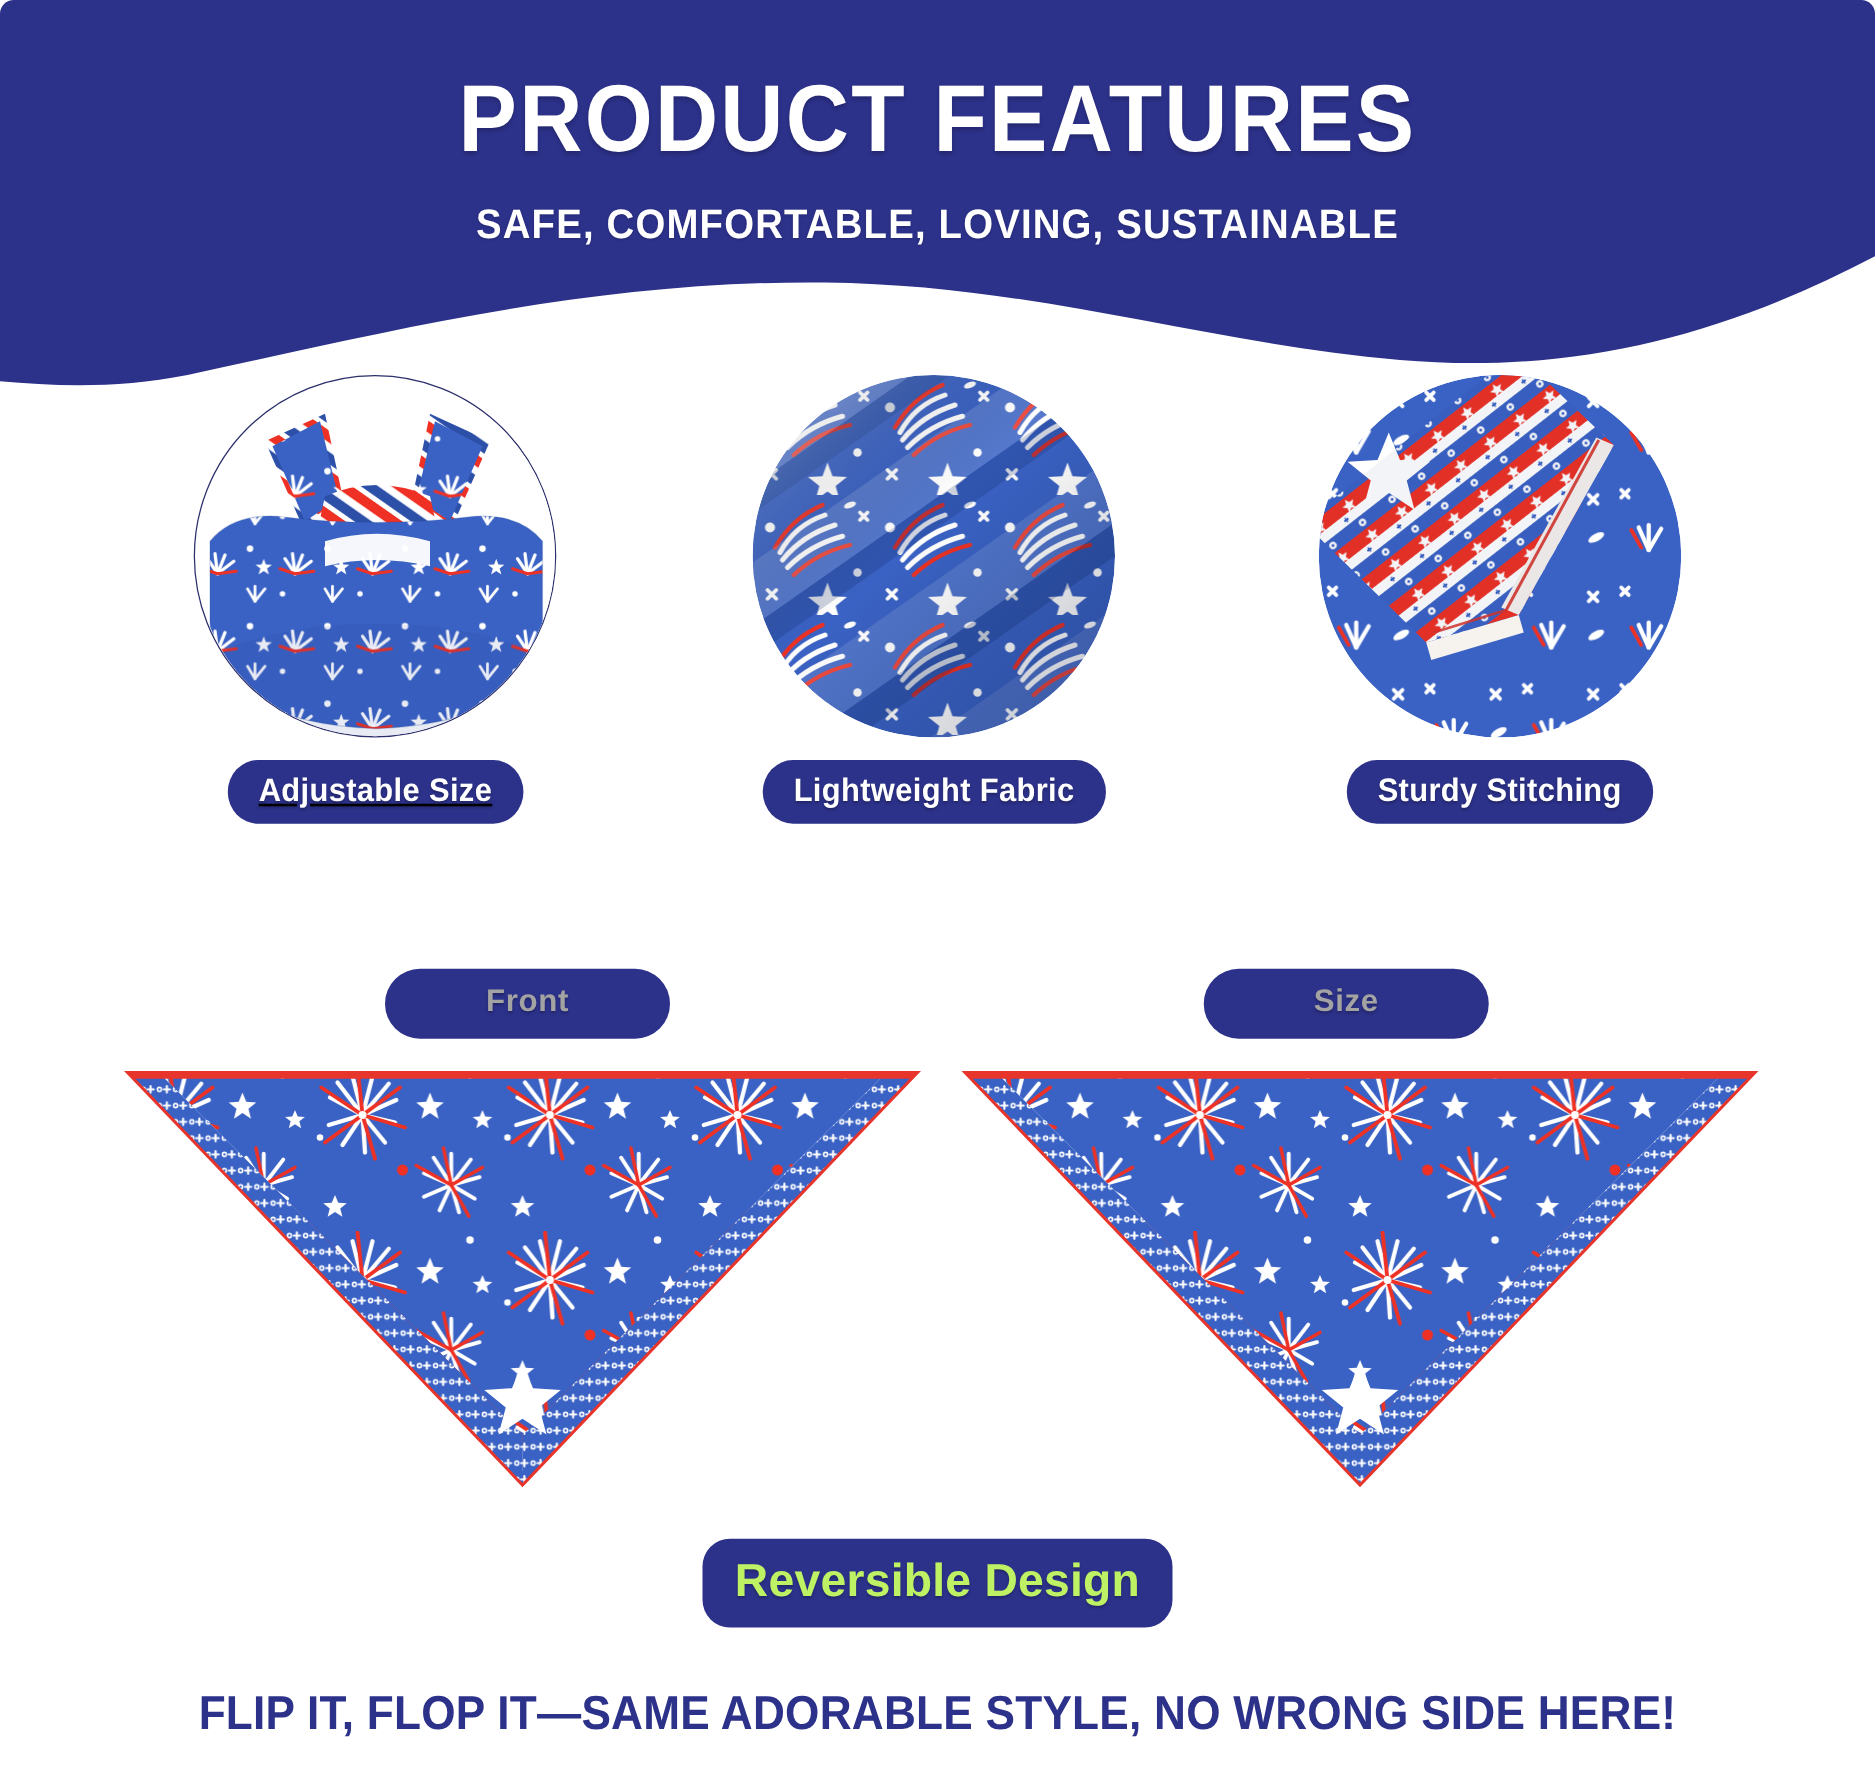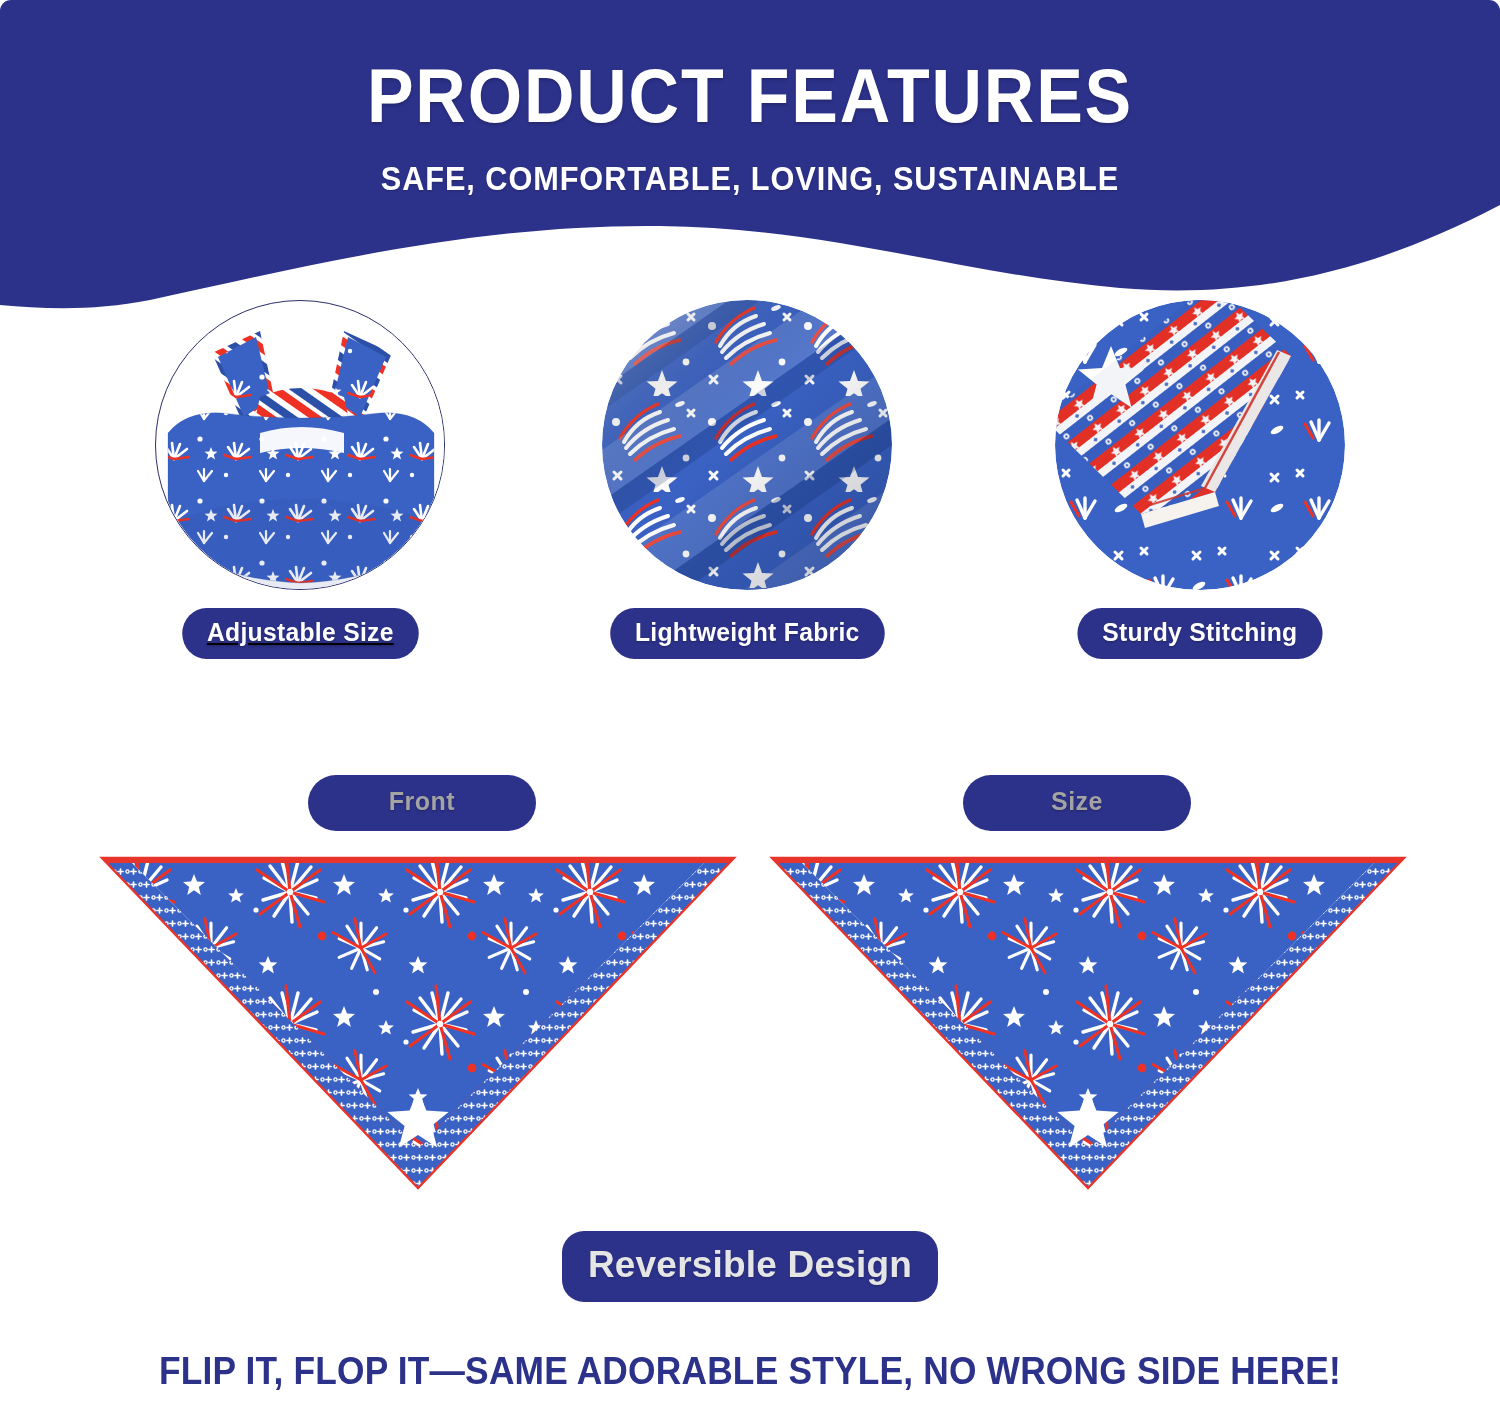--- a/index.html
+++ b/index.html
@@ -59,21 +59,21 @@
   .fb-pill.front{left:308px;top:775px;width:228px;}
   .fb-pill.back{left:963px;top:775px;width:228px;}
 
   .tri-wrap{position:absolute;top:852px;width:640px;height:350px;}
   .tri-wrap.left{left:98px;}
   .tri-wrap.right{left:768px;}
 
   
   .rev-pill{
     position:absolute;left:562px;top:1231px;width:376px;
-    background:#2c3189;color:#e5e5e5;border-radius:22px;
+    background:#2c3189;color:#bef264;border-radius:22px;
     font-size:37px;font-weight:bold;text-align:center;
     padding:13px 0 16px;letter-spacing:.2px;
     font-family:"Liberation Sans","Liberation Sans Narrow",sans-serif;
     text-shadow:0 1px 2px rgba(0,0,0,.22);
   }
 
   
   .footer-text{
     position:absolute;left:0;top:1350px;width:1500px;text-align:center;
     color:#2c3189;font-size:38px;font-weight:bold;letter-spacing:.2px;

